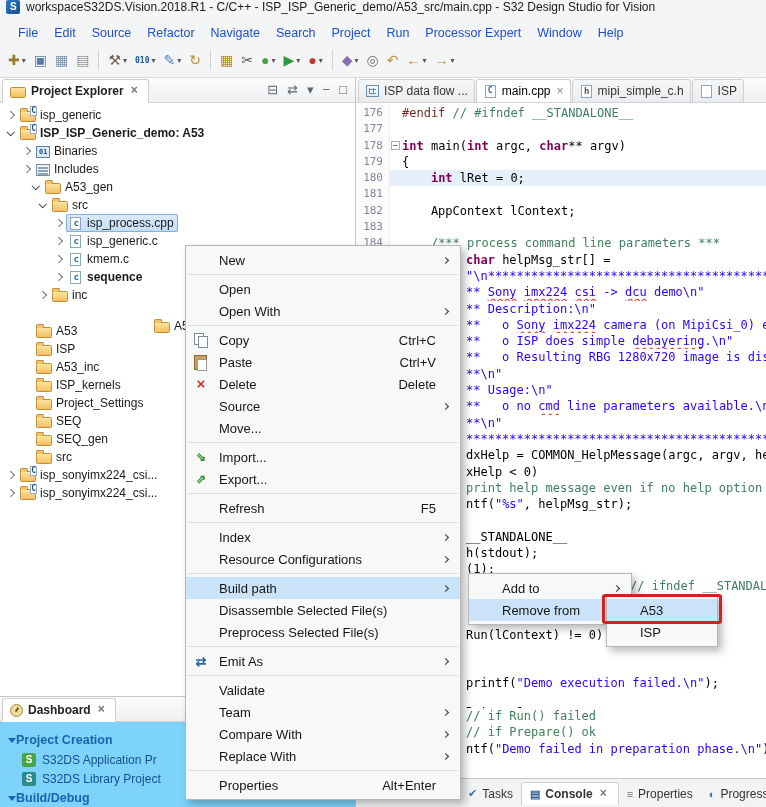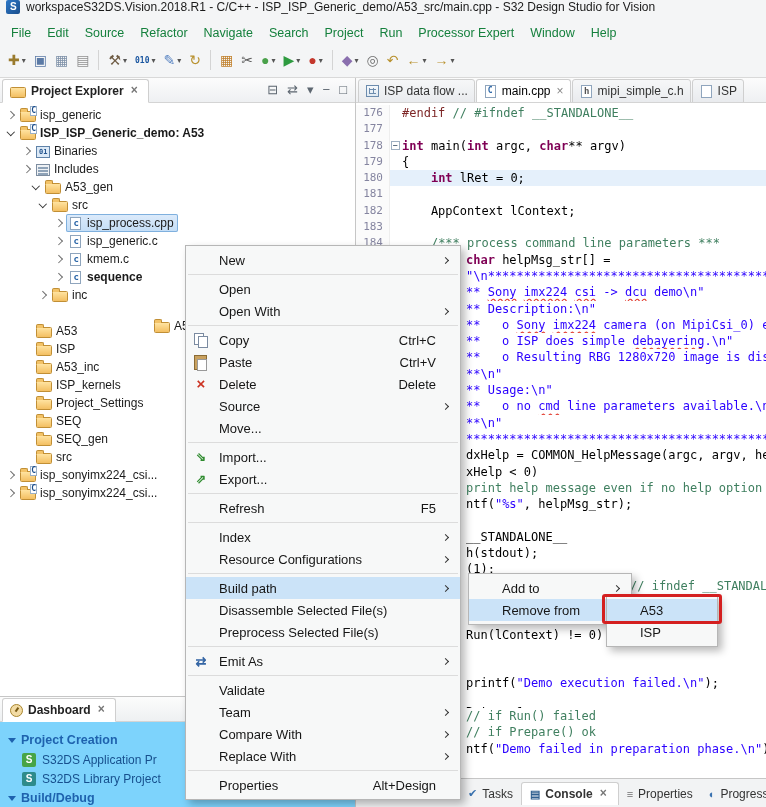--- a/index.html
+++ b/index.html
@@ -3,21 +3,21 @@
 <meta charset="utf-8">
 <style>
 *{margin:0;padding:0;box-sizing:border-box}
 html,body{width:766px;height:807px;overflow:hidden;background:#e8e8e8;font-family:"Liberation Sans",sans-serif}
 #app{position:relative;width:766px;height:807px;background:#fff;overflow:hidden}
 
 
 .titlebar{position:absolute;left:0;top:0;width:100%;height:22px;background:#f4f5f6;display:flex;padding:0 6px;font-size:12px;color:#1a1a1a;white-space:nowrap;overflow:hidden}
 .appicon{width:14px;height:14px;border-radius:2px;background:linear-gradient(135deg,#2d78c8,#1a4e8c);margin-right:6px;flex:none;position:relative}
 .appicon::before{content:"S";position:absolute;left:4px;top:1px;font:700 10px "Liberation Sans",sans-serif;color:#fff}
-.menubar{position:absolute;left:0;top:22px;width:100%;height:21px;background:#f4f5f6;display:flex;align-items:center;font-size:12.5px;color:#15803d;padding-left:3px}
+.menubar{position:absolute;left:0;top:22px;width:100%;height:21px;background:#f4f5f6;display:flex;align-items:center;font-size:12.5px;color:#1d4ed8;padding-left:10px}
 .mbitem{padding:2px 8px;border-radius:2px}
 .toolbar{position:absolute;left:0;top:43px;width:100%;height:35px;background:#f4f5f6;border-bottom:1px solid #d9d9d9;display:flex;align-items:center;padding:0 4px}
 .tbtn{height:24px;display:flex;align-items:center;padding:0 3px;border-radius:3px;margin:0 1px}
 .tglyph{font-size:14px;line-height:22px}
 .tsmall{font:700 8px "DejaVu Sans Mono",monospace}
 .tcaret{font-size:8px;color:#555;margin-left:2px}
 .tbsep{width:1px;height:20px;background:#d4d4d4;margin:0 5px}
 
 
 .ptabbar{height:25px;background:linear-gradient(#fcfcfc,#eef0f2);border-bottom:1px solid #d4d4d4;display:flex;align-items:flex-end;padding-left:2px}
@@ -79,21 +79,21 @@
 
 .console{position:absolute;left:356px;top:778px;width:410px;height:29px;background:#f2f3f4;border-top:1px solid #c6c6c6}
 .ctabbar{height:26px;display:flex;align-items:flex-end;padding-left:104px}
 .ctab{height:23px;display:flex;align-items:center;gap:5px;padding:0 8px;font-size:12px;color:#333;white-space:nowrap}
 .ctab.sel{background:#fff;border:1px solid #cfcfcf;border-bottom:none;border-radius:3px 3px 0 0;font-weight:700}
 .cticon{font-size:11px}
 
 
 .dash{position:absolute;left:0;top:696px;width:356px;height:135px;background:#7dd3fc;border-right:1px solid #c6c6c6;border-top:1px solid #c6c6c6}
 .dashcontent{padding:8px 0 0 8px;overflow:hidden}
-.dsec{display:flex;align-items:center;gap:5px;height:20px;color:#1e62ae;font-weight:700;font-size:12.5px}
+.dsec{display:flex;align-items:center;height:20px;color:#1e62ae;font-weight:700;font-size:12.5px}
 .dtri{width:0;height:0;border-left:4px solid transparent;border-right:4px solid transparent;border-top:5px solid #1e62ae;flex:none}
 .ditem{display:flex;align-items:center;gap:6px;height:19px;padding-left:14px;font-size:12px;color:#17508e;white-space:nowrap}
 .dico{width:14px;height:14px;border-radius:2px;color:#fff;font:700 10px/14px "Liberation Sans",sans-serif;text-align:center;flex:none}
 .dico.plain{background:none!important;font-size:13px;line-height:14px}
 
 
 .menu{position:absolute;background:#f7f8f8;border:1px solid #b6b6b6;box-shadow:4px 4px 8px rgba(0,0,0,.28);padding:3px 0;font-size:13px;color:#161616}
 .cmenu{left:185px;top:245px;width:276px;z-index:40}
 .smenu{left:468px;top:573px;width:164px;z-index:45}
 .ssmenu{left:606px;top:595px;width:112px;z-index:50}
@@ -605,21 +605,21 @@
       </div>
       <div class="mrow">
         <span class="mic"></span>
         <span class="mlabel">Replace With</span>
         <span class="marrow"></span>
       </div>
       <div class="msep"></div>
       <div class="mrow">
         <span class="mic"></span>
         <span class="mlabel">Properties</span>
-        <span class="msc">Alt+Design</span>
+        <span class="msc">Alt+Enter</span>
       </div>
     </div>
   <div class="menu smenu">
       <div class="mrow">
         <span class="mic"></span>
         <span class="mlabel">Add to</span>
         <span class="marrow"></span>
       </div>
       <div class="mrow hl">
         <span class="mic"></span>

